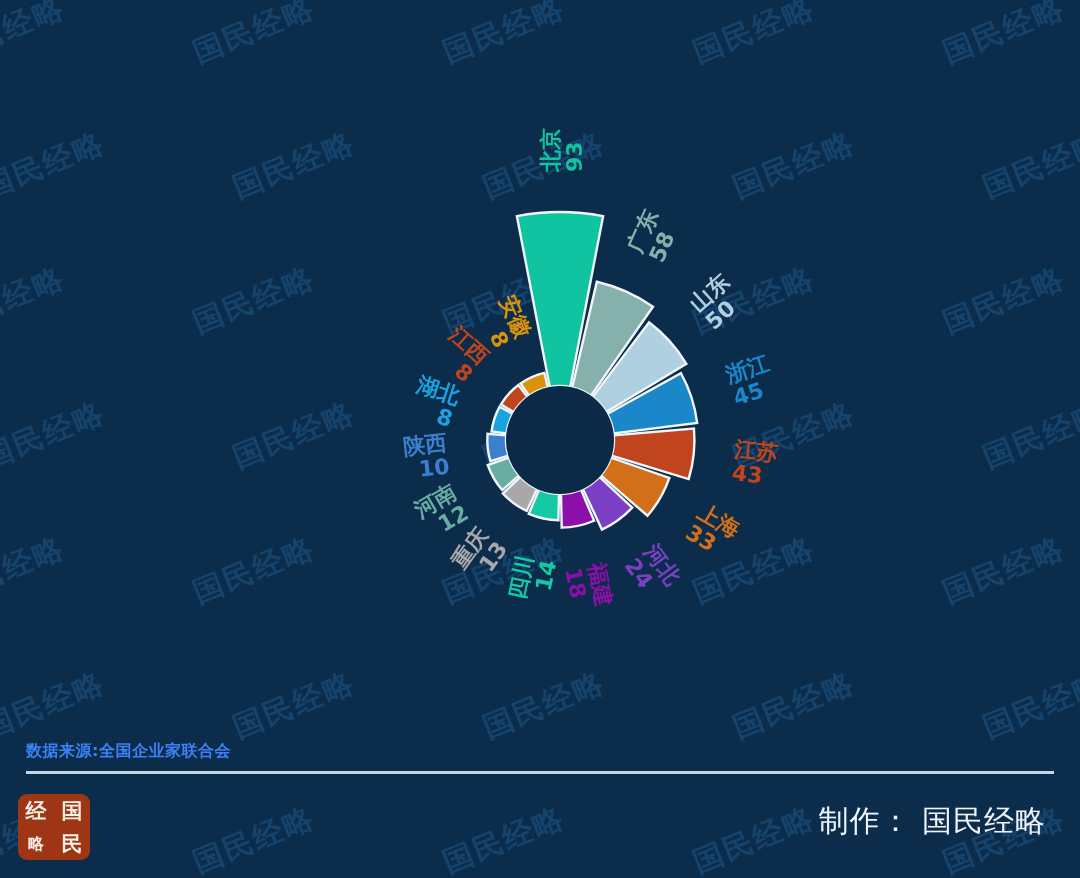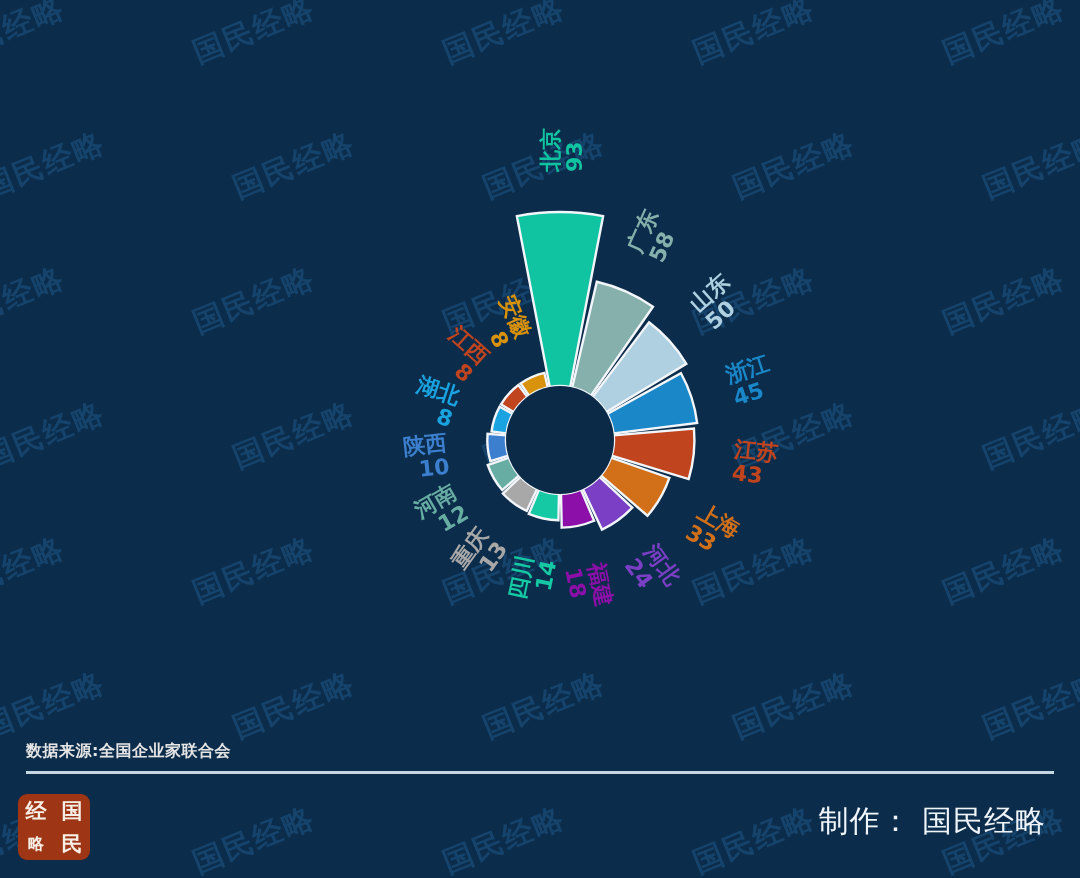--- a/index.html
+++ b/index.html
@@ -230,21 +230,21 @@
             <text x="-6" y="22" text-anchor="end" fill="#c0441e" font-size="22" font-weight="bold" font-family="&quot;DejaVu Sans&quot;,&quot;Liberation Sans&quot;,sans-serif">8</text>
           </g>
           <g transform="translate(518.119246300066 275.93428707112315) rotate(426)">
             <text x="-6" y="-2" text-anchor="end" fill="#d9920c" font-size="22" font-weight="bold" font-family="&quot;DejaVu Sans&quot;,&quot;Liberation Sans&quot;,sans-serif">安徽</text>
             <text x="-6" y="22" text-anchor="end" fill="#d9920c" font-size="22" font-weight="bold" font-family="&quot;DejaVu Sans&quot;,&quot;Liberation Sans&quot;,sans-serif">8</text>
           </g>
         </g>
     </svg>
   </div>
 
-  <div id="source" style="color: #e5e5e5;">数据来源:全国企业家联合会</div>
+  <div id="source" style="color: #3b82f6;">数据来源:全国企业家联合会</div>
   <div id="rule" style="background: rgb(198, 213, 226);"></div>
 
   <div id="logo" style="background: rgb(158, 53, 20);">
     <span>经</span>
     <span>国</span>
     <span class="sm">略</span>
     <span>民</span>
   </div>
 
   <div id="credit" style="color: rgb(238, 244, 249);">制作： 国民经略</div>

